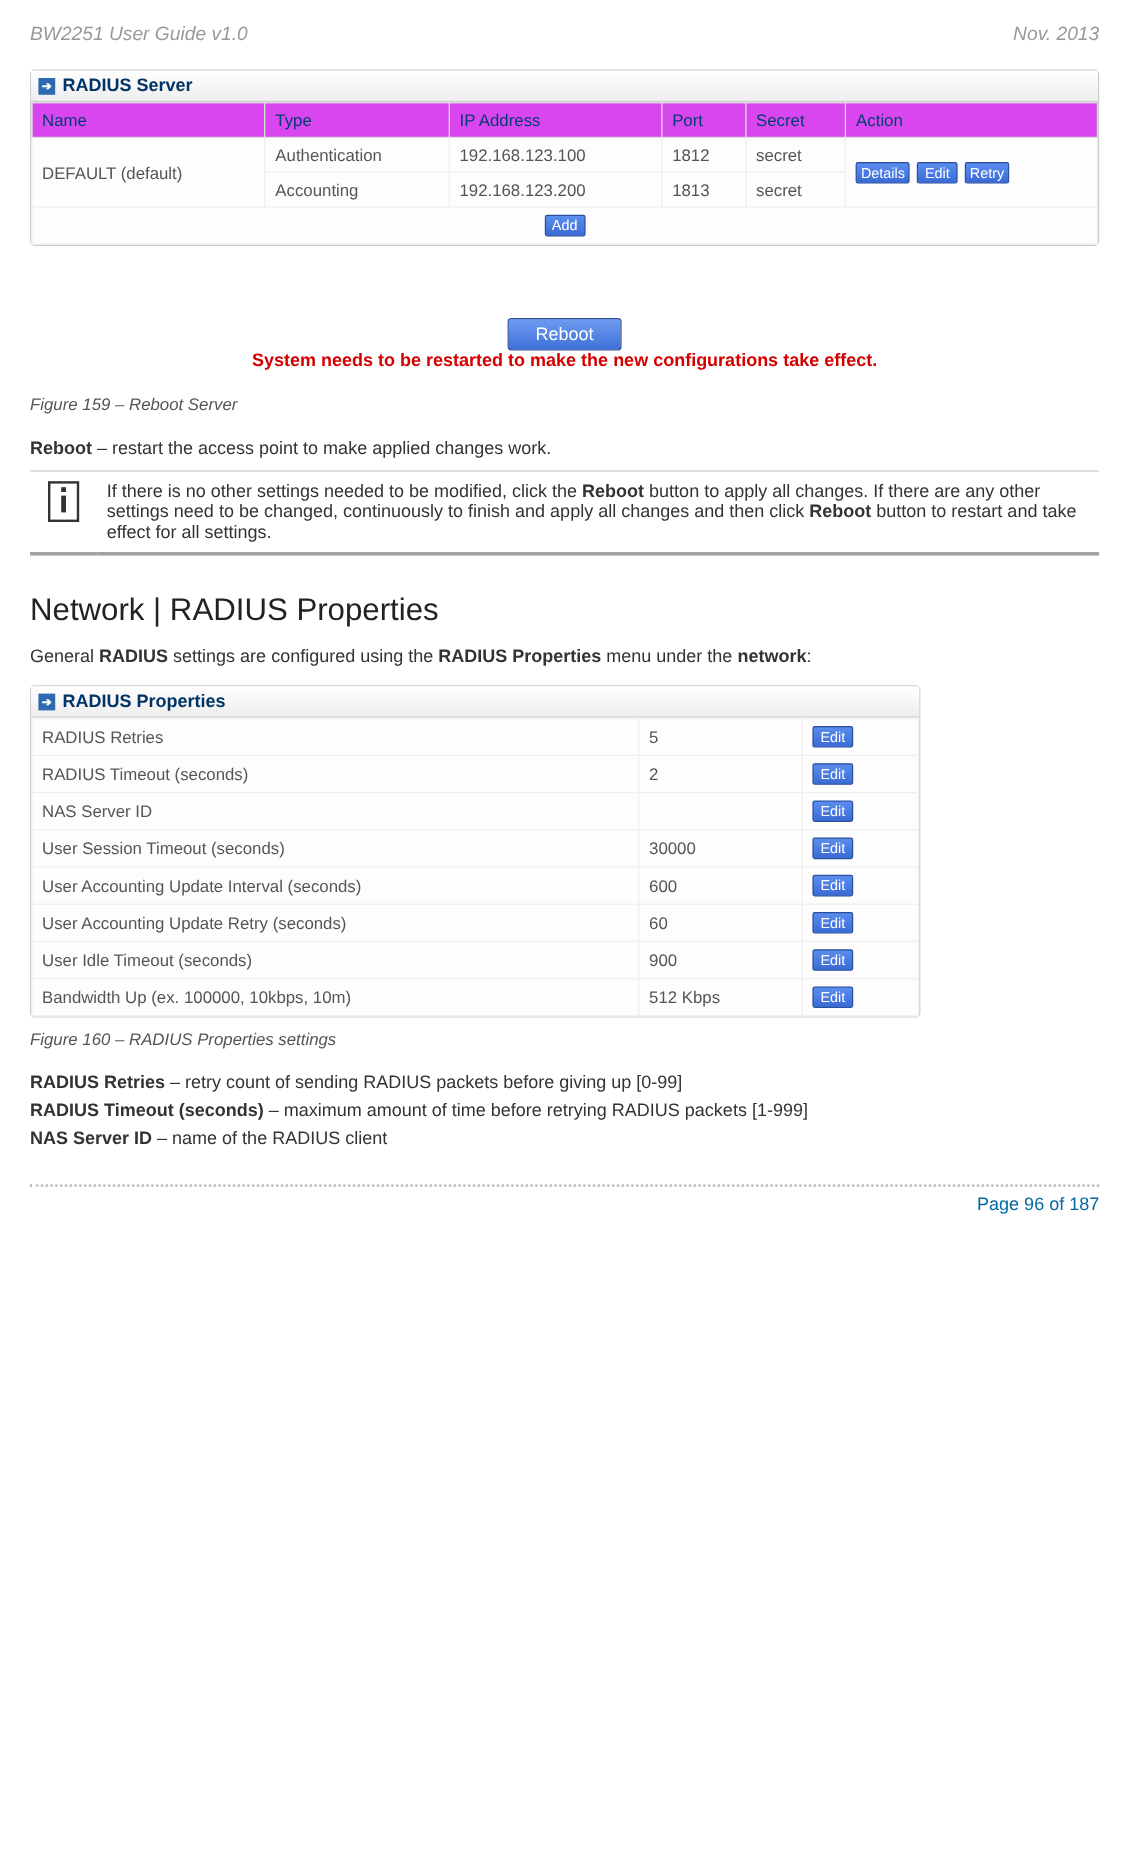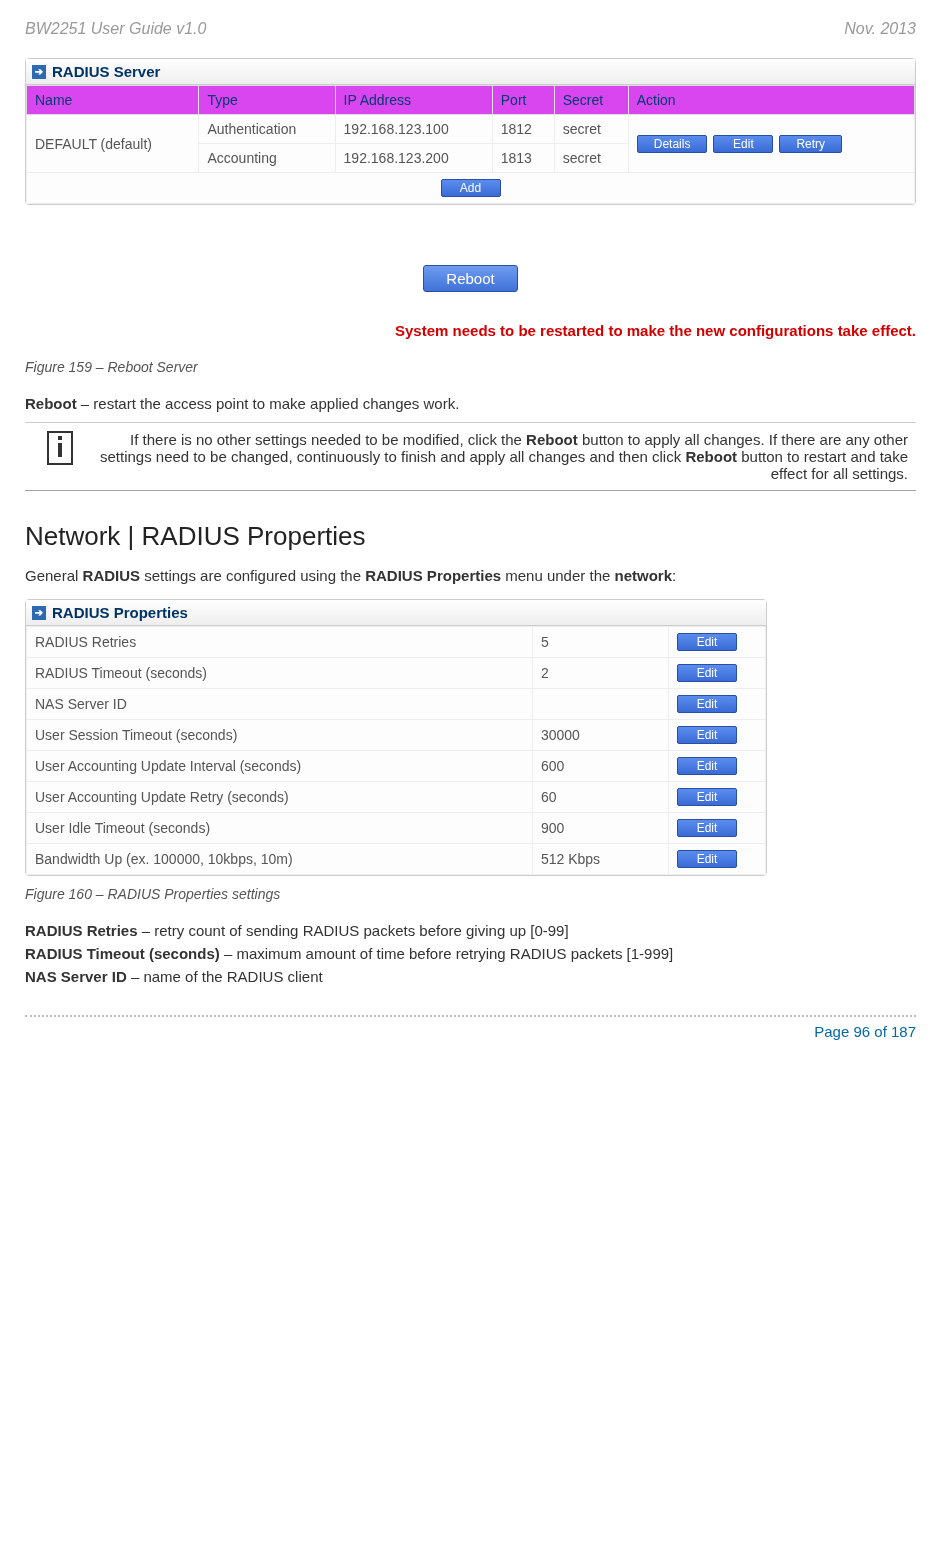--- a/index.html
+++ b/index.html
@@ -62,21 +62,21 @@
     border: 1px solid #eee;
     color: #555;
     font-size: 14px;
     vertical-align: middle;
   }
   .btn {
     display: inline-block;
     background: linear-gradient(#5b8def,#3a6bd6);
     color: #fff;
     border: 1px solid #2a4f9e;
-    padding: 1px 16px;
+    padding: 1px 3px;
     font-size: 12px;
     border-radius: 2px;
     text-align: center;
     min-width: 26px;
   }
   .btn-row {
     display: flex;
     gap: 6px;
     justify-content: flex-start;
   }
@@ -92,44 +92,42 @@
     background: linear-gradient(#6f9bf0,#3f72d8);
     color: #fff;
     border: 1px solid #2a4f9e;
     padding: 4px 22px;
     font-size: 15px;
     border-radius: 3px;
   }
   .restart-msg {
     color: #d40000;
     font-weight: bold;
-    text-align: right;
+    text-align: center;
     font-size: 15px;
-    margin-top: 30px;
   }
   .figure-caption {
     font-style: italic;
     color: #555;
     font-size: 14px;
     margin: 10px 0 20px;
   }
   .body-text {
     margin: 20px 0 10px;
   }
   .info-table {
     width: 100%;
     border-collapse: collapse;
     margin-bottom: 30px;
   }
   .info-table td {
     border-top: 1px solid #ccc;
-    border-bottom: 1px solid #a3a3a3;
+    border-bottom: 3px solid #a3a3a3;
     padding: 8px;
     vertical-align: top;
-    text-align: right;
   }
   .info-icon-cell {
     width: 40px;
     text-align: center;
   }
   .info-icon {
     display: inline-block;
     width: 22px;
     height: 30px;
     border: 2px solid #333;

